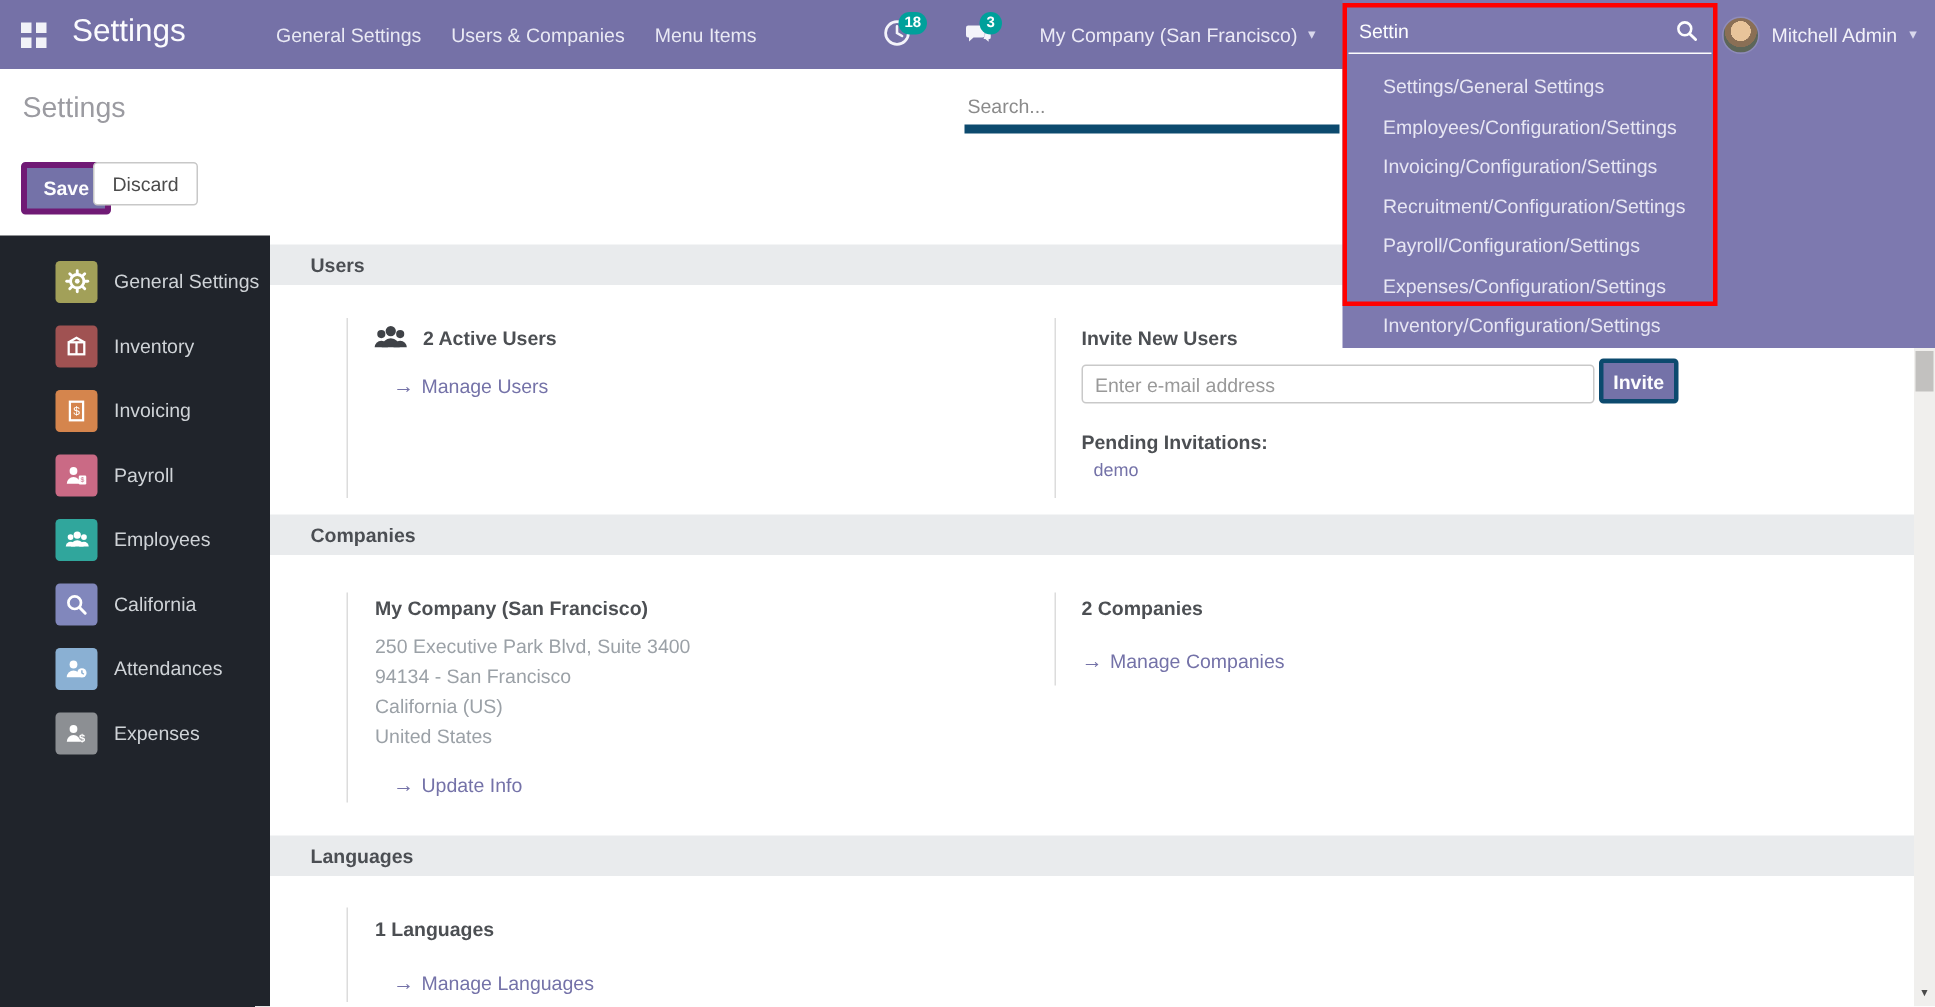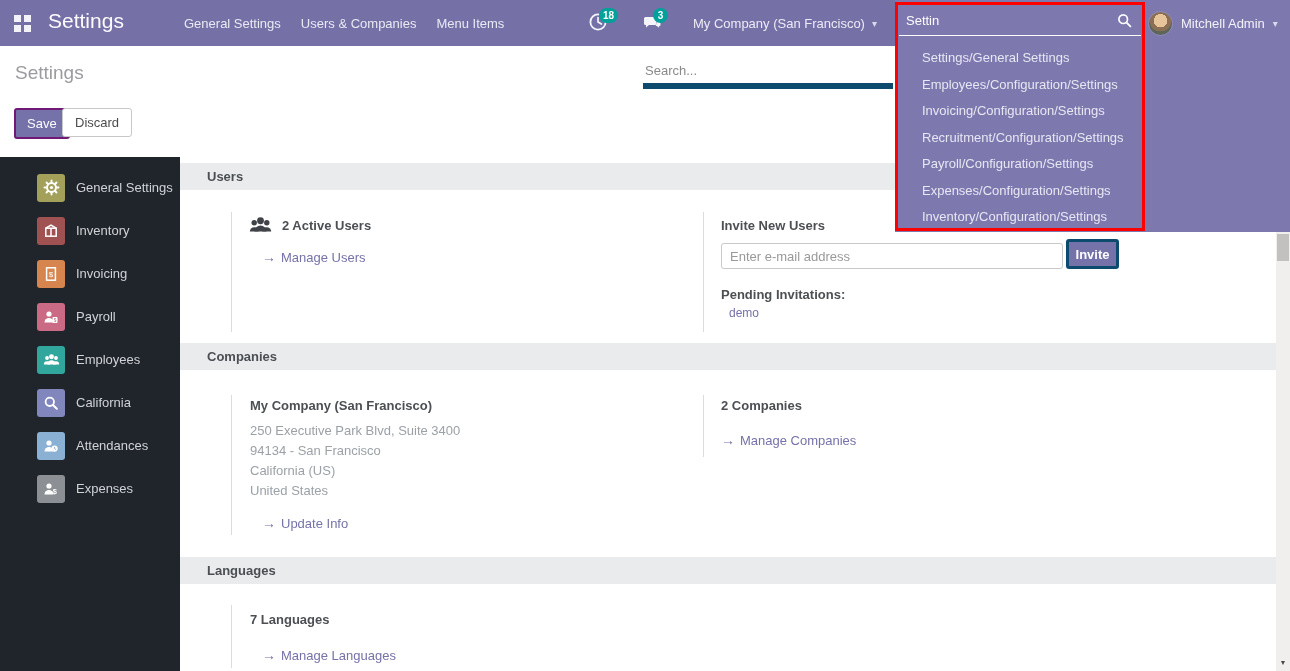--- a/index.html
+++ b/index.html
@@ -23,34 +23,34 @@
 
   
   .user-menu { position:absolute; left:1148px; top:0; height:46px; display:flex; align-items:center; gap:8px; z-index:7; cursor:pointer; }
   .avatar { width:25px; height:25px; border-radius:50%;
     background:radial-gradient(circle at 50% 38%, #e8c49a 0 36%, #8a6f55 37% 58%, #5d6658 59% 100%);
     border:1px solid #8f8cba; }
   .user-name { color:#f2f1f9; font-size:13px; }
 
   
   .menu-search-panel { position:absolute; left:895px; top:0; width:395px; height:232px; background:#7d79af; z-index:5; }
-  .menu-search-box { position:absolute; left:0; top:2px; width:250px; height:229px; border:3px solid #ff0000; }
+  .menu-search-box { position:absolute; left:0; top:2px; width:250px; height:202px; border:3px solid #ff0000; }
   .menu-search-row { position:relative; height:31px; margin:0 1px; border-bottom:1px solid #fdfdfd; display:flex; align-items:center; }
   .menu-search-input { flex:1; background:transparent; border:none; outline:none; color:#fdfdfe; font-size:13px;
     padding:0 0 0 7px; font-family:"Liberation Sans", sans-serif; }
   .menu-search-input::placeholder { color:#e0e0ee; }
   .menu-search-glass { margin-right:9px; }
   .menu-search-results { padding-top:9px; }
   .menu-search-result { height:26.5px; line-height:26.5px; padding-left:24px; color:#e7e6f3; font-size:13px;
     white-space:nowrap; cursor:pointer; }
 
   
   .breadcrumb { position:absolute; left:15px; top:62px; font-size:19px; color:#9b9ba1; }
   .btn { display:inline-block; font-size:13px; border-radius:3px; cursor:pointer; font-family:"Liberation Sans", sans-serif; }
-  .btn-save { position:absolute; left:14px; top:108px; padding:6px 11px; background:#7471a8; border:2px solid #701a75; color:#fdfdfe; }
+  .btn-save { position:absolute; left:14px; top:108px; padding:6px 11px; background:#7471a8; border:4px solid #701a75; color:#fdfdfe;font-weight:bold; }
   .btn-discard { position:absolute; left:62px; top:108px; padding:6px 12px; background:#fff; border:1px solid #c8c8c8; color:#4c4c4c; }
   .searchview { position:absolute; left:643px; top:60px; width:250px; height:29px; border-bottom:6px solid #0c4a6e; }
   .searchview-input { width:100%; border:none; outline:none; background:transparent; font-size:13px; color:#555;
     padding:3px 0 0 2px; font-family:"Liberation Sans", sans-serif; }
   .searchview-input::placeholder { color:#8a8a8a; }
 
   
   .sidebar { position:absolute; left:0; top:157px; width:180px; height:514px; background:#20242b; z-index:2; padding-top:9px; }
   .sidebar-item { height:43px; display:flex; align-items:center; cursor:pointer; }
   .sidebar-icon { width:28px; height:28px; margin-left:37px; border-radius:3px; flex:0 0 28px;
@@ -315,21 +315,21 @@
   <span class="abs bold-label" style="left:721px; top:398px;">2 Companies</span>
   <span class="abs link" style="left:721px; top:432px;">
     <span class="arrow">→</span>
     <span>Manage Companies</span>
   </span>
 
   <div class="section-band band-languages">
     <div class="section-title">Languages</div>
   </div>
   <div class="setting-box" style="left:231px; top:605px; height:63px;"></div>
-  <span class="abs bold-label" style="left:250px; top:612px;">7 Languages</span>
+  <span class="abs bold-label" style="left:250px; top:612px;">1 Languages</span>
   <span class="abs link" style="left:262px; top:647px;">
     <span class="arrow">→</span>
     <span>Manage Languages</span>
   </span>
 
   <div class="scrollbar">
     <div class="scroll-thumb"></div>
     <div class="scroll-down">▼</div>
   </div>
 

